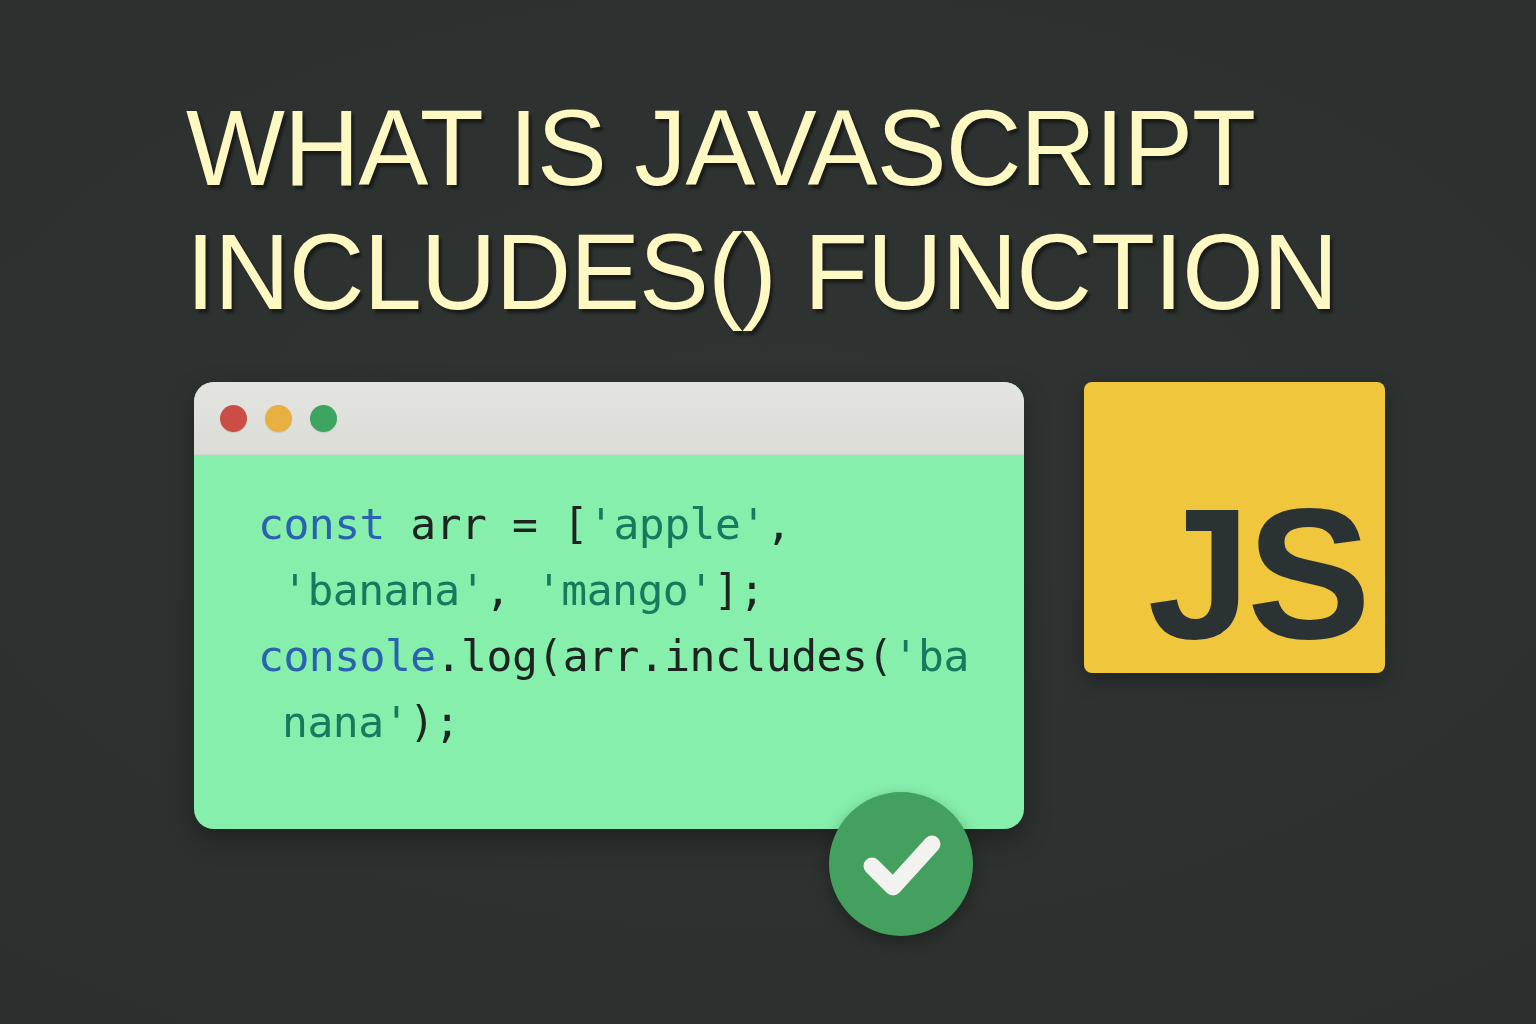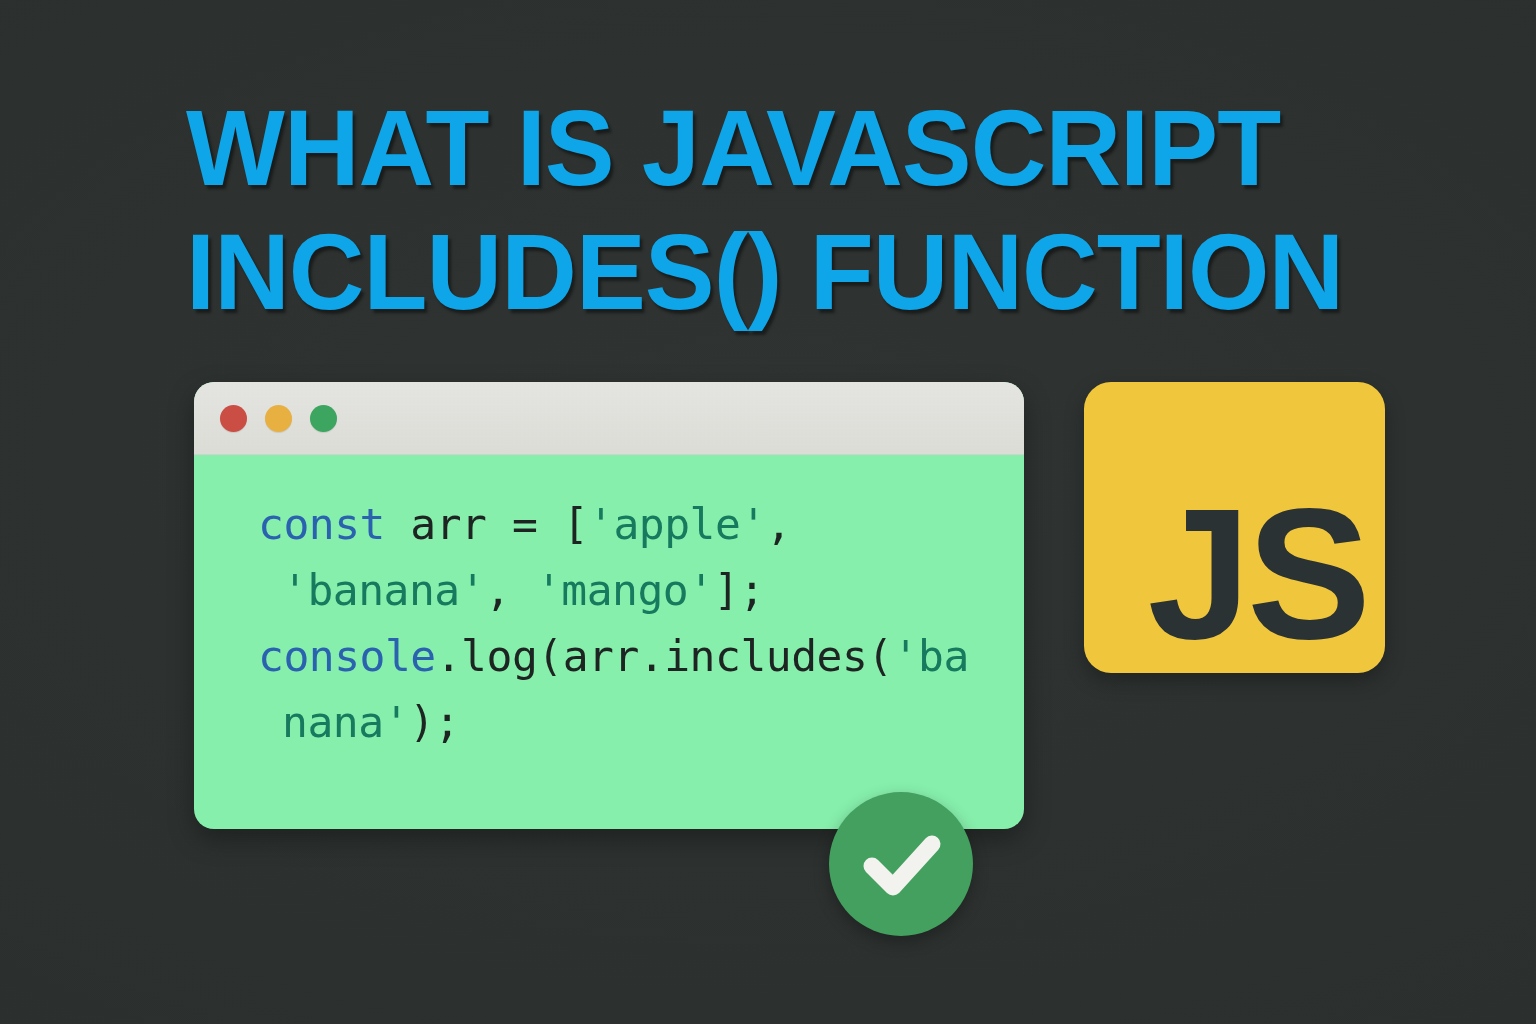--- a/index.html
+++ b/index.html
@@ -33,23 +33,23 @@
     background:
       radial-gradient(130% 110% at 50% 45%, rgba(255,255,255,0.018) 0%, rgba(0,0,0,0.05) 100%);
   }
 
   
   .headline {
     position: absolute;
     left: 186px;
     top: 86px;
     width: 1200px;
-    color: #0ea5e9;
+    color: #fef9c3;
     font-family: "Liberation Sans Narrow", "Liberation Sans", sans-serif;
-    font-weight: 700;
+    font-weight: 400;
     font-size: 108px;
     line-height: 124px;
     letter-spacing: -1px;
     text-transform: uppercase;
     text-shadow: 3px 4px 3px rgba(0,0,0,0.45);
     z-index: 3;
   }
   .headline .line {
     display: block;
     white-space: nowrap;
@@ -134,21 +134,21 @@
     height: 144px;
   }
 
   
   .js-logo {
     position: absolute;
     left: 1084px;
     top: 382px;
     width: 301px;
     height: 291px;
-    border-radius: 27px;
+    border-radius: 8px;
     background: #f0c73c;
     box-shadow: 0 8px 20px rgba(0,0,0,0.30);
     z-index: 2;
   }
   .js-logo .js-text {
     position: absolute;
     right: 18px;
     bottom: 6px;
     color: #2b3234;
     font-family: "Liberation Sans", sans-serif;

